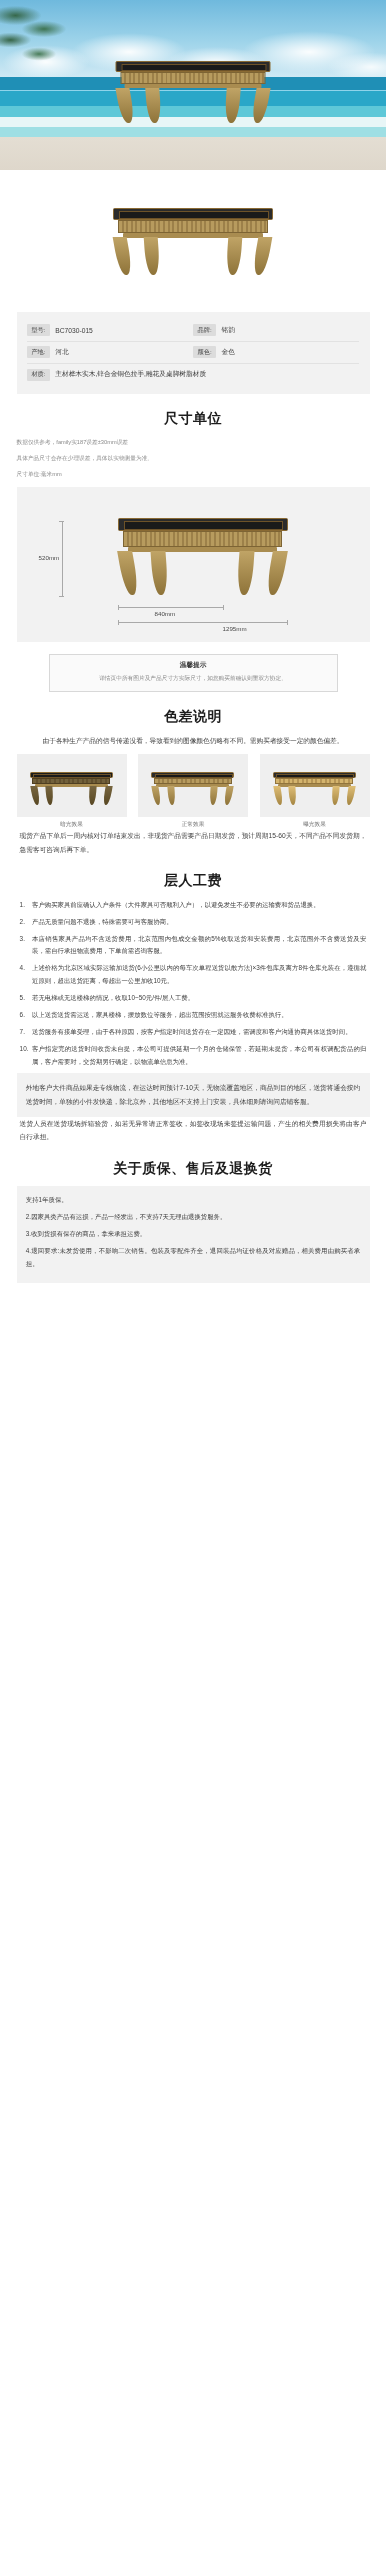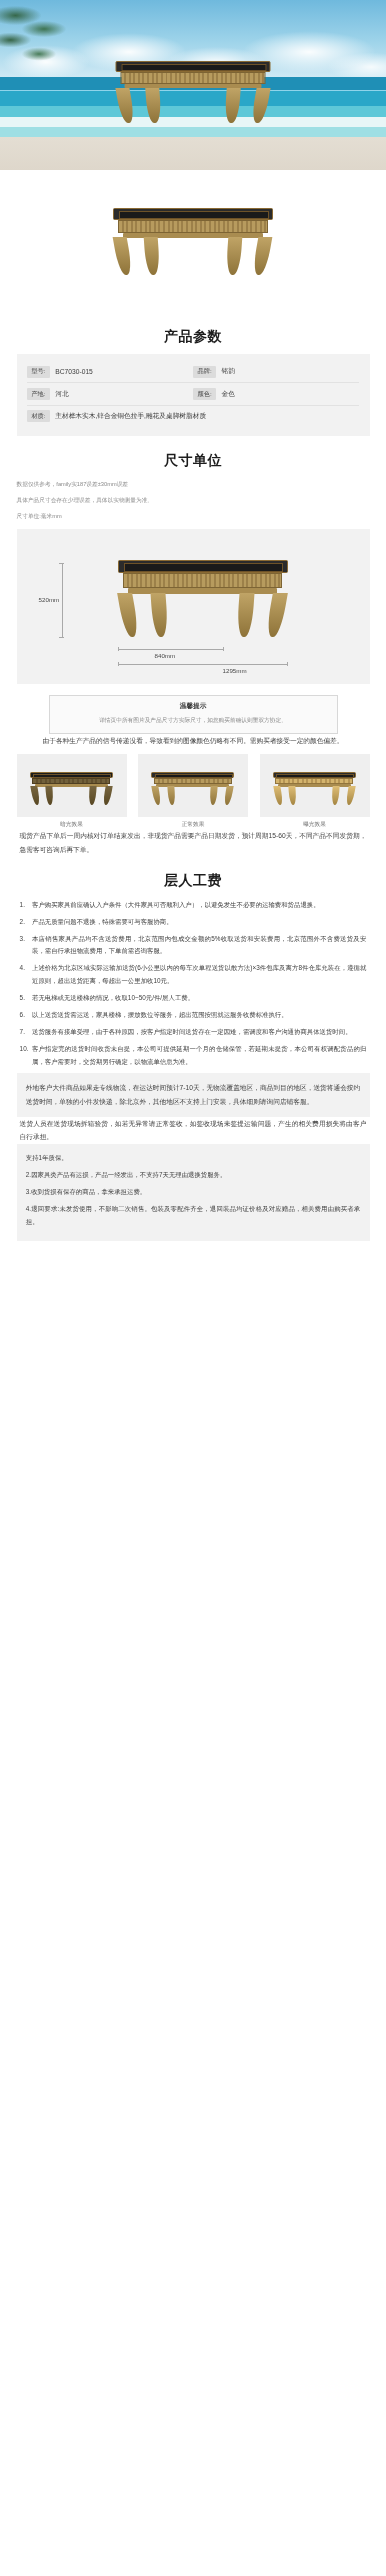--- a/index.html
+++ b/index.html
@@ -209,21 +209,20 @@
         <div class="apron"></div>
         <div class="rail"></div>
         <div class="leg l1"></div>
         <div class="leg l2"></div>
         <div class="leg l3"></div>
         <div class="leg l4"></div>
       </div>
     </div>
   </div>
 
-  <div class="sec-title">产品参数</div>
   <div class="params">
     <div class="prow">
       <div class="pcell">
         <span class="ptag">型号:</span>
         <span class="pval">BC7030-015</span>
       </div>
       <div class="pcell">
         <span class="ptag">品牌:</span>
         <span class="pval">铭韵</span>
       </div>
@@ -269,20 +268,21 @@
       <div class="dim-h2"></div>
       <div class="dim-h2-label">1295mm</div>
     </div>
 
     <div class="tip-box">
       <div class="tip-title">温馨提示</div>
       <div class="tip-text">详情页中所有图片及产品尺寸方实际尺寸，如您购买前确认则重双方协定。</div>
     </div>
   </div>
 
+  <div class="sec-title">色差说明</div>
   <div class="colordiff">
     <div class="cd-text">由于各种生产产品的信号传递没看，导致看到的图像颜色仍略有不同。需购买者接受一定的颜色偏差。</div>
     <div class="cd-row">
 
       <div class="cd-item">
         <div class="cd-img">
           <div class="tbl dark">
             <div class="top"></div>
             <div class="apron"></div>
             <div class="rail"></div>
@@ -373,20 +373,21 @@
   <div class="txt-sec">
     <div class="grey-box">
       <div class="para">外地客户大件商品如果走专线物流，在运达时间预计7-10天，无物流覆盖地区，商品到目的地区，送货将通会按约送货时间，单独的小件发快递，除北京外，其他地区不支持上门安装，具体细则请询问店铺客服。</div>
     </div>
   </div>
 
   <div class="txt-sec">
     <div class="para">送货人员在送货现场拆箱验货，如若无异常请正常签收，如签收现场未签提运输问题，产生的相关费用损失将由客户自行承担。</div>
   </div>
 
+  <div class="sec-title">关于质保、售后及退换货</div>
   <div class="txt-sec pad-b">
     <div class="grey-box">
       <div class="ol">
         <div class="li">
             <div class="body">支持1年质保。</div>
           </div>
         <div class="li">
             <div class="body">2.因家具类产品有运损，产品一经发出，不支持7天无理由退换货服务。</div>
           </div>
         <div class="li">

